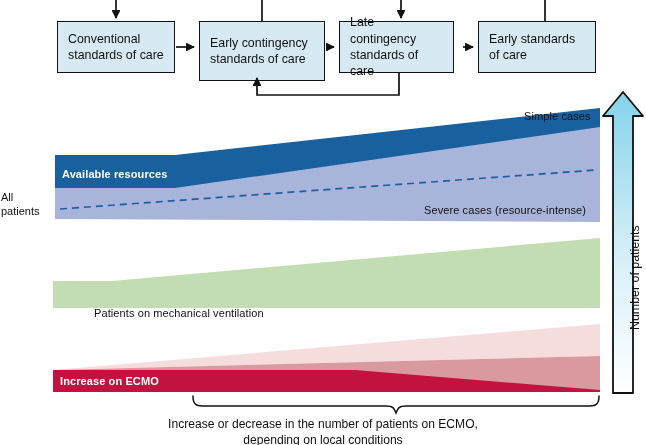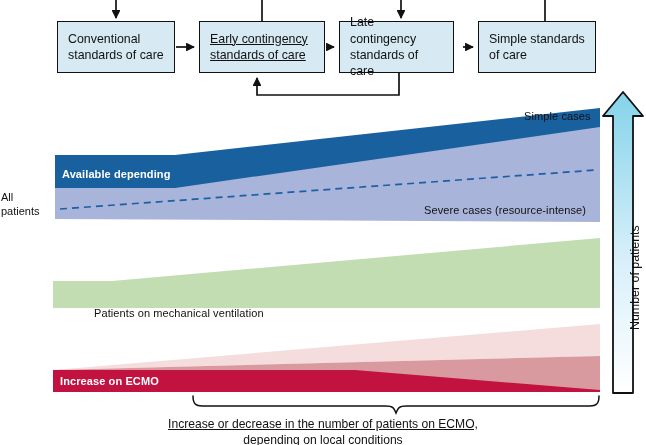--- a/index.html
+++ b/index.html
@@ -56,52 +56,51 @@
   }
 
   .caption{
     position:absolute;
     font-size:12.1px;
     color:#111;
     text-align:center;
     line-height:1.35;
     width:100%;
     left:0;
-    text-decoration:underline;
   }
 </style>
 </head>
 <body>
 
 <div id="stage">
 
   <div class="flowbox" style="left:57px;top:21px;width:118px;height:52px;">
     <div>
       <span>Conventional</span>
       <span>standards of care</span>
     </div>
   </div>
 
-  <div class="flowbox" style="left:199px;top:21px;width:126px;height:52px;text-decoration:underline;">
+  <div class="flowbox" style="left:199px;top:21px;width:126px;height:60px;">
     <div>
       <span>Early contingency</span>
       <span>standards of care</span>
     </div>
   </div>
 
   <div class="flowbox" style="left:339px;top:21px;width:115px;height:52px;">
     <div>
       <span>Late contingency</span>
       <span>standards of care</span>
     </div>
   </div>
 
   <div class="flowbox" style="left:478px;top:21px;width:118px;height:52px;">
     <div>
-      <span>Simple standards</span>
+      <span>Early standards</span>
       <span>of care</span>
     </div>
   </div>
 
   <svg class="layer" viewBox="0 0 646 445">
     <defs>
       <marker id="ah" viewBox="0 0 10 10" refX="9" refY="5" markerWidth="5.2" markerHeight="5.2" orient="auto-start-reverse">
         <path d="M0,0 L10,5 L0,10 z" fill="#111111"></path>
       </marker>
 
@@ -152,21 +151,21 @@
     <polygon points="623,92 643,116 633,116 633,393 613,393 613,116 603,116" fill="url(#arrowgrad)" stroke="#111111" stroke-width="1.8" stroke-linejoin="round"></polygon>
   </svg>
 
   <div class="arrowtext" style="left:628px;top:330px;">Number of patients</div>
 
   <div class="sidelabel" style="left:1px;top:190px;width:52px;">
     <span>All</span><br>
     <span>patients</span>
   </div>
 
-  <div class="bandlabel white" style="left:62px;top:168px;">Available depending</div>
+  <div class="bandlabel white" style="left:62px;top:168px;">Available resources</div>
 
   <div class="bandlabel dark" style="left:524px;top:110px;">Simple cases</div>
 
   <div class="bandlabel dark" style="left:424px;top:204px;">Severe cases (resource-intense)</div>
 
   <div class="bandlabel dark" style="left:60px;top:307px;margin-left:34px;">Patients on mechanical ventilation</div>
 
   <div class="bandlabel white" style="left:60px;top:375px;">Increase on ECMO</div>
 
   <div class="caption" style="top:416px;">Increase or decrease in the number of patients on ECMO,</div>

